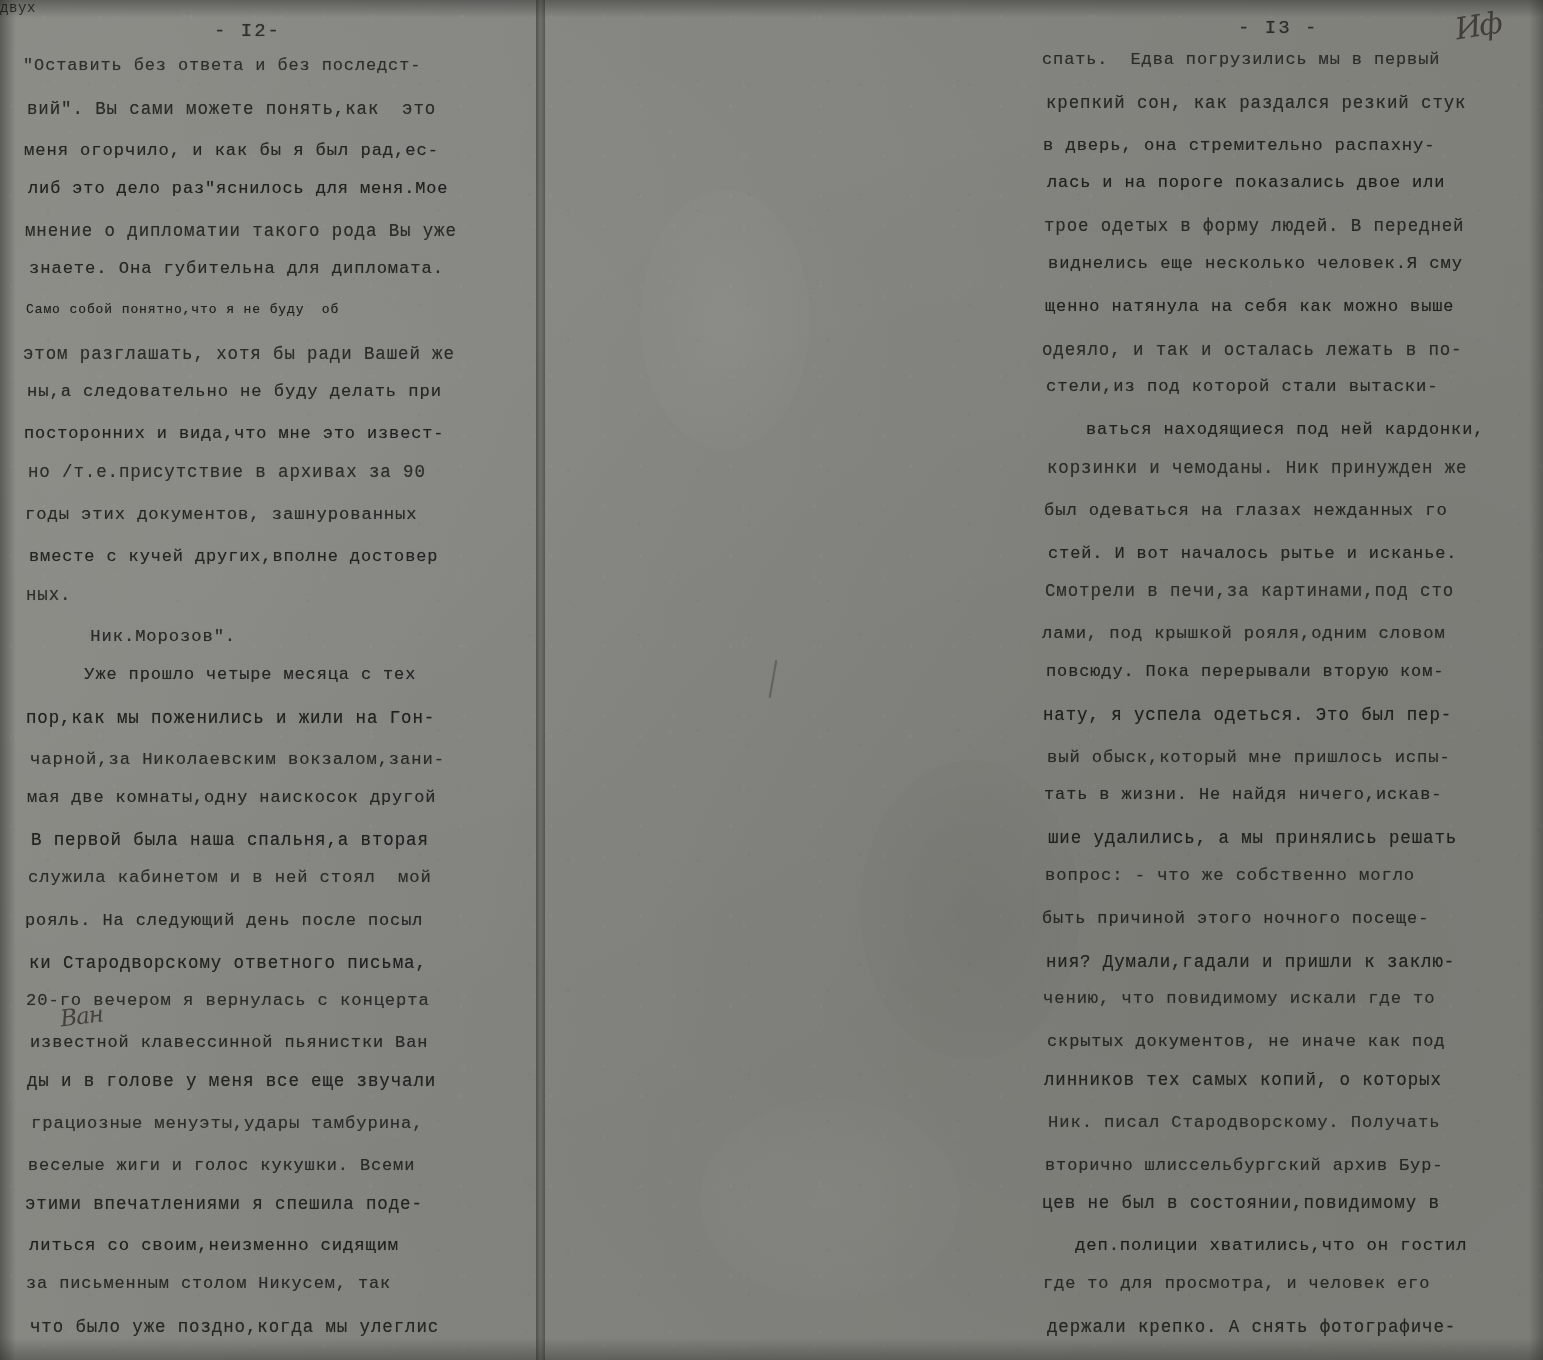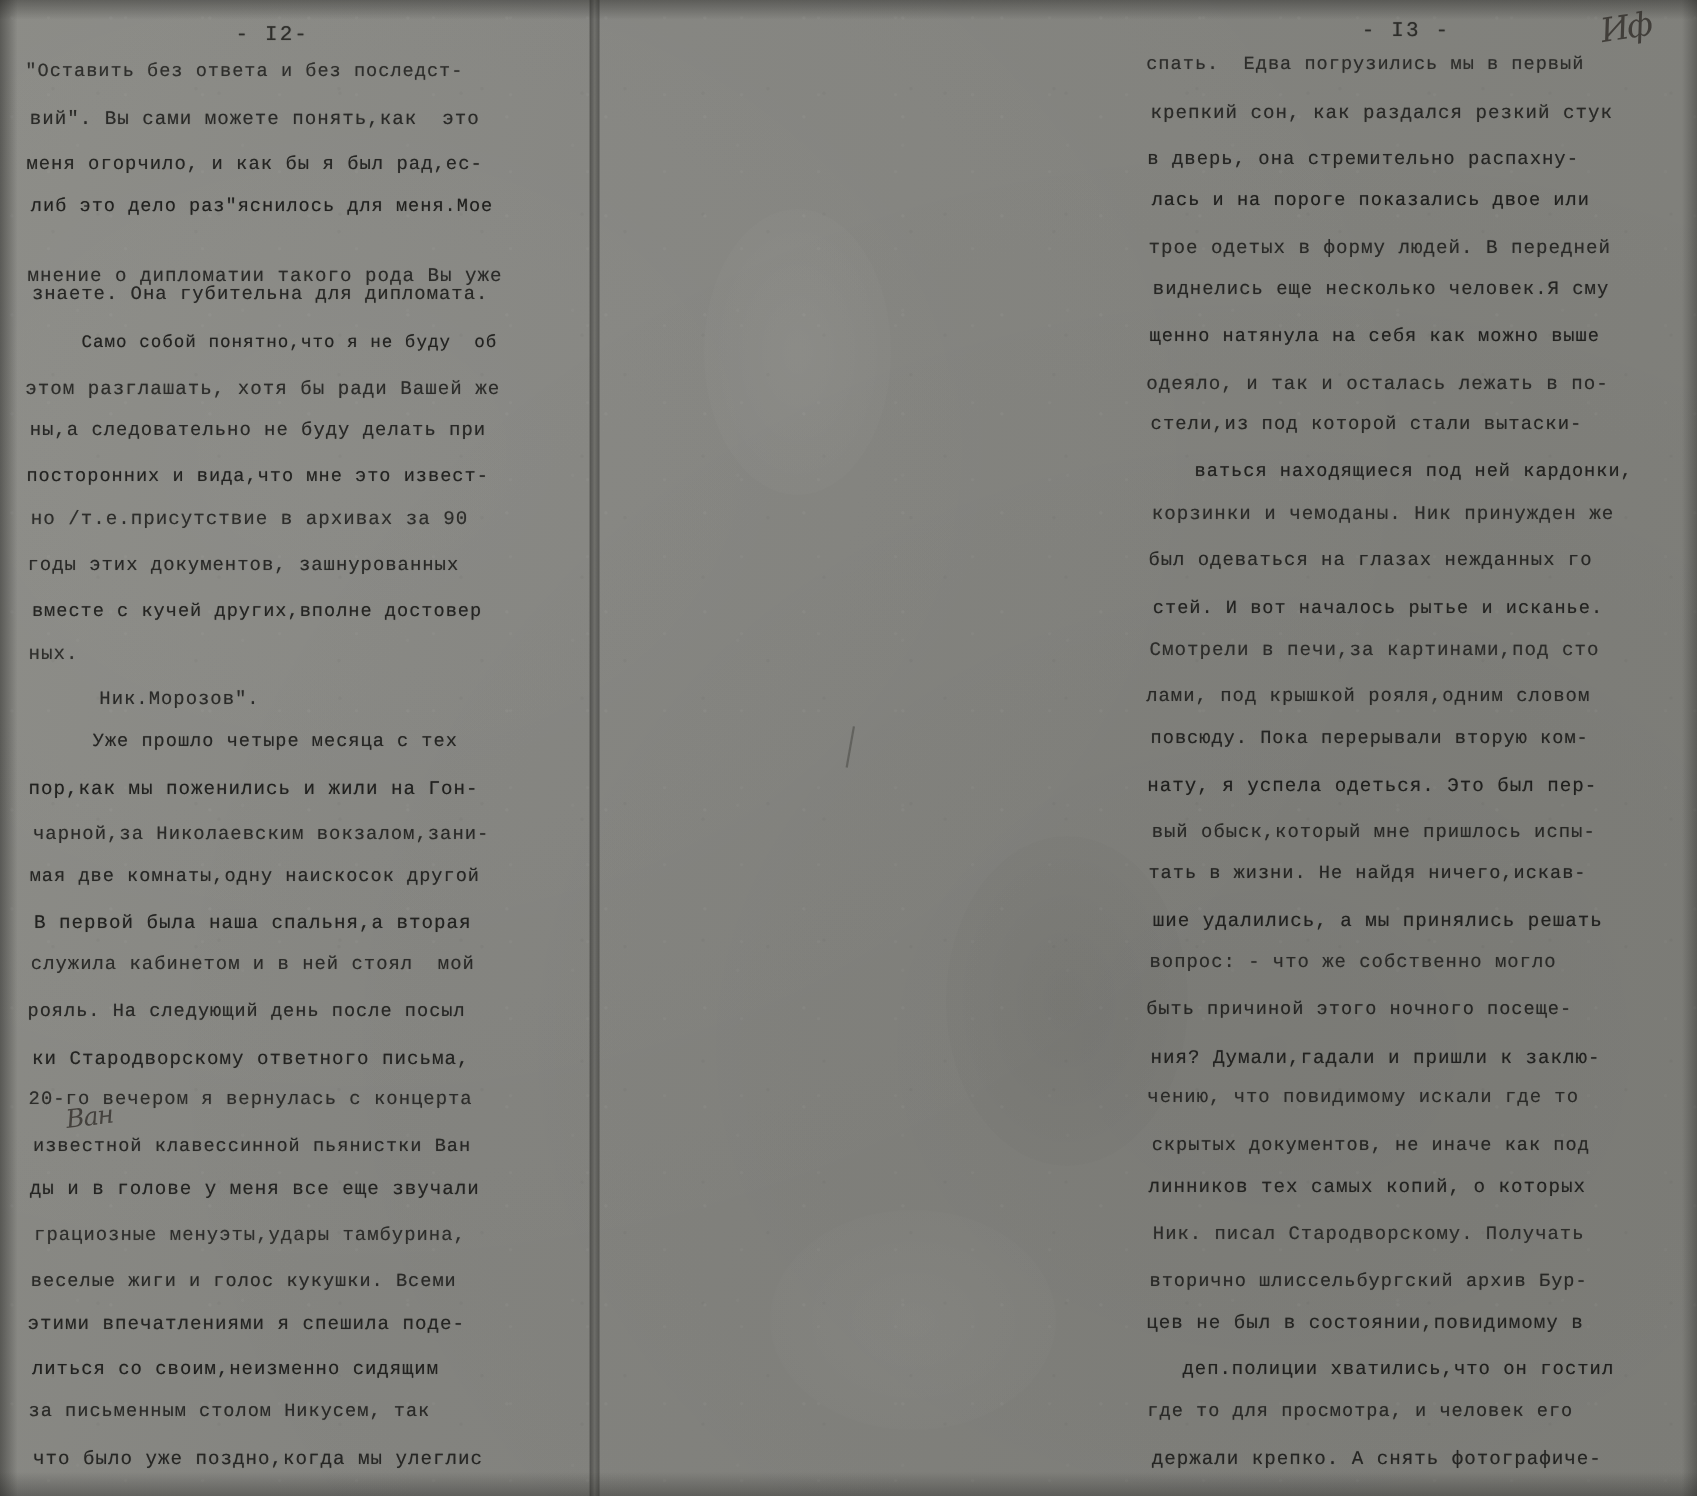--- a/index.html
+++ b/index.html
@@ -157,23 +157,23 @@
   <div id="bottom-shadow"></div>
   <div id="gutter"></div>
 
   <div class="col" id="col-left">
     <div class="page-number" id="page-number-left">- I2-</div>
     <div id="lines-left">
         <div class="typed" style="left: 23px; top: 56px; font-size: 16.95px; opacity: 0.82;">"Оставить без ответа и без последст-</div>
         <div class="typed" style="left: 27px; top: 98.6px; font-size: 17.45px; opacity: 0.86;">вий". Вы сами можете понять,как  это</div>
         <div class="typed" style="left: 24px; top: 141.2px; font-size: 17.2px; opacity: 0.9;">меня огорчило, и как бы я был рад,ес-</div>
         <div class="typed" style="left: 28px; top: 178.8px; font-size: 16.95px; opacity: 0.94;">либ это дело раз"яснилось для меня.Мое</div>
-        <div class="typed" style="left: 25px; top: 221.4px; font-size: 17.45px; opacity: 0.85; margin-top: 20px;">мнение о дипломатии такого рода Вы уже</div>
+        <div class="typed" style="left: 25px; top: 221.4px; font-size: 17.45px; opacity: 0.85;">мнение о дипломатии такого рода Вы уже</div>
         <div class="typed" style="left: 29px; top: 259px; font-size: 17.2px; opacity: 0.89;">знаете. Она губительна для дипломата.</div>
-        <div class="typed" style="left: 26px; top: 301.6px; font-size: 16px; opacity: 0.93; margin-left: 48px;">Само собой понятно,что я не буду  об</div>
+        <div class="typed" style="left: 26px; top: 301.6px; font-size: 13px; opacity: 0.93;">Само собой понятно,что я не буду  об</div>
         <div class="typed" style="left: 23px; top: 344.2px; font-size: 17.45px; opacity: 0.84;">этом разглашать, хотя бы ради Вашей же</div>
         <div class="typed" style="left: 27px; top: 381.8px; font-size: 17.2px; opacity: 0.88;">ны,а следовательно не буду делать при</div>
         <div class="typed" style="left: 24px; top: 424.4px; font-size: 16.95px; opacity: 0.92;">посторонних и вида,что мне это извест-</div>
         <div class="typed" style="left: 28px; top: 462px; font-size: 17.45px; opacity: 0.83;">но /т.е.присутствие в архивах за 90</div>
         <div class="typed" style="left: 25px; top: 504.6px; font-size: 17.2px; opacity: 0.87;">годы этих документов, зашнурованных</div>
         <div class="typed" style="left: 29px; top: 547.2px; font-size: 16.95px; opacity: 0.91;">вместе с кучей других,вполне достовер</div>
         <div class="typed" style="left: 26px; top: 584.8px; font-size: 17.45px; opacity: 0.82;">ных.</div>
         <div class="typed" style="left: 23px; top: 627.4px; font-size: 17.2px; opacity: 0.86;">      Ник.Морозов".</div>
         <div class="typed" style="left: 29px; top: 665px; font-size: 16.95px; opacity: 0.9;">     Уже прошло четыре месяца с тех</div>
         <div class="typed" style="left: 26px; top: 707.6px; font-size: 17.45px; opacity: 0.94;">пор,как мы поженились и жили на Гон-</div>
@@ -187,20 +187,21 @@
         <div class="typed" style="left: 30px; top: 1033.4px; font-size: 16.95px; opacity: 0.87;">известной клавессинной пьянистки Ван</div>
         <div class="typed" style="left: 27px; top: 1071px; font-size: 17.45px; opacity: 0.91;">ды и в голове у меня все еще звучали</div>
         <div class="typed" style="left: 31px; top: 1113.6px; font-size: 17.2px; opacity: 0.82;">грациозные менуэты,удары тамбурина,</div>
         <div class="typed" style="left: 28px; top: 1156.2px; font-size: 16.95px; opacity: 0.86;">веселые жиги и голос кукушки. Всеми</div>
         <div class="typed" style="left: 25px; top: 1193.8px; font-size: 17.45px; opacity: 0.9;">этими впечатлениями я спешила поде-</div>
         <div class="typed" style="left: 29px; top: 1236.4px; font-size: 17.2px; opacity: 0.94;">литься со своим,неизменно сидящим</div>
         <div class="typed" style="left: 26px; top: 1274px; font-size: 16.95px; opacity: 0.85;">за письменным столом Никусем, так</div>
         <div class="typed" style="left: 30px; top: 1316.6px; font-size: 17.45px; opacity: 0.89;">что было уже поздно,когда мы улеглис</div>
       </div>
     <div class="handwriting" id="annotation-inline">Ван</div>
+    <div id="annotation-dvuh">двух</div>
   </div>
 
   <div class="col" id="col-right">
     <div id="lines-right">
         <div class="typed" style="left: 497px; top: 50px; font-size: 16.95px; opacity: 0.82;">спать.  Едва погрузились мы в первый</div>
         <div class="typed" style="left: 501px; top: 92.8px; font-size: 17.45px; opacity: 0.86;">крепкий сон, как раздался резкий стук</div>
         <div class="typed" style="left: 498px; top: 135.6px; font-size: 17.2px; opacity: 0.9;">в дверь, она стремительно распахну-</div>
         <div class="typed" style="left: 502px; top: 173.4px; font-size: 16.95px; opacity: 0.94;">лась и на пороге показались двое или</div>
         <div class="typed" style="left: 499px; top: 216.2px; font-size: 17.45px; opacity: 0.85;">трое одетых в форму людей. В передней</div>
         <div class="typed" style="left: 503px; top: 254px; font-size: 17.2px; opacity: 0.89;">виднелись еще несколько человек.Я сму</div>

